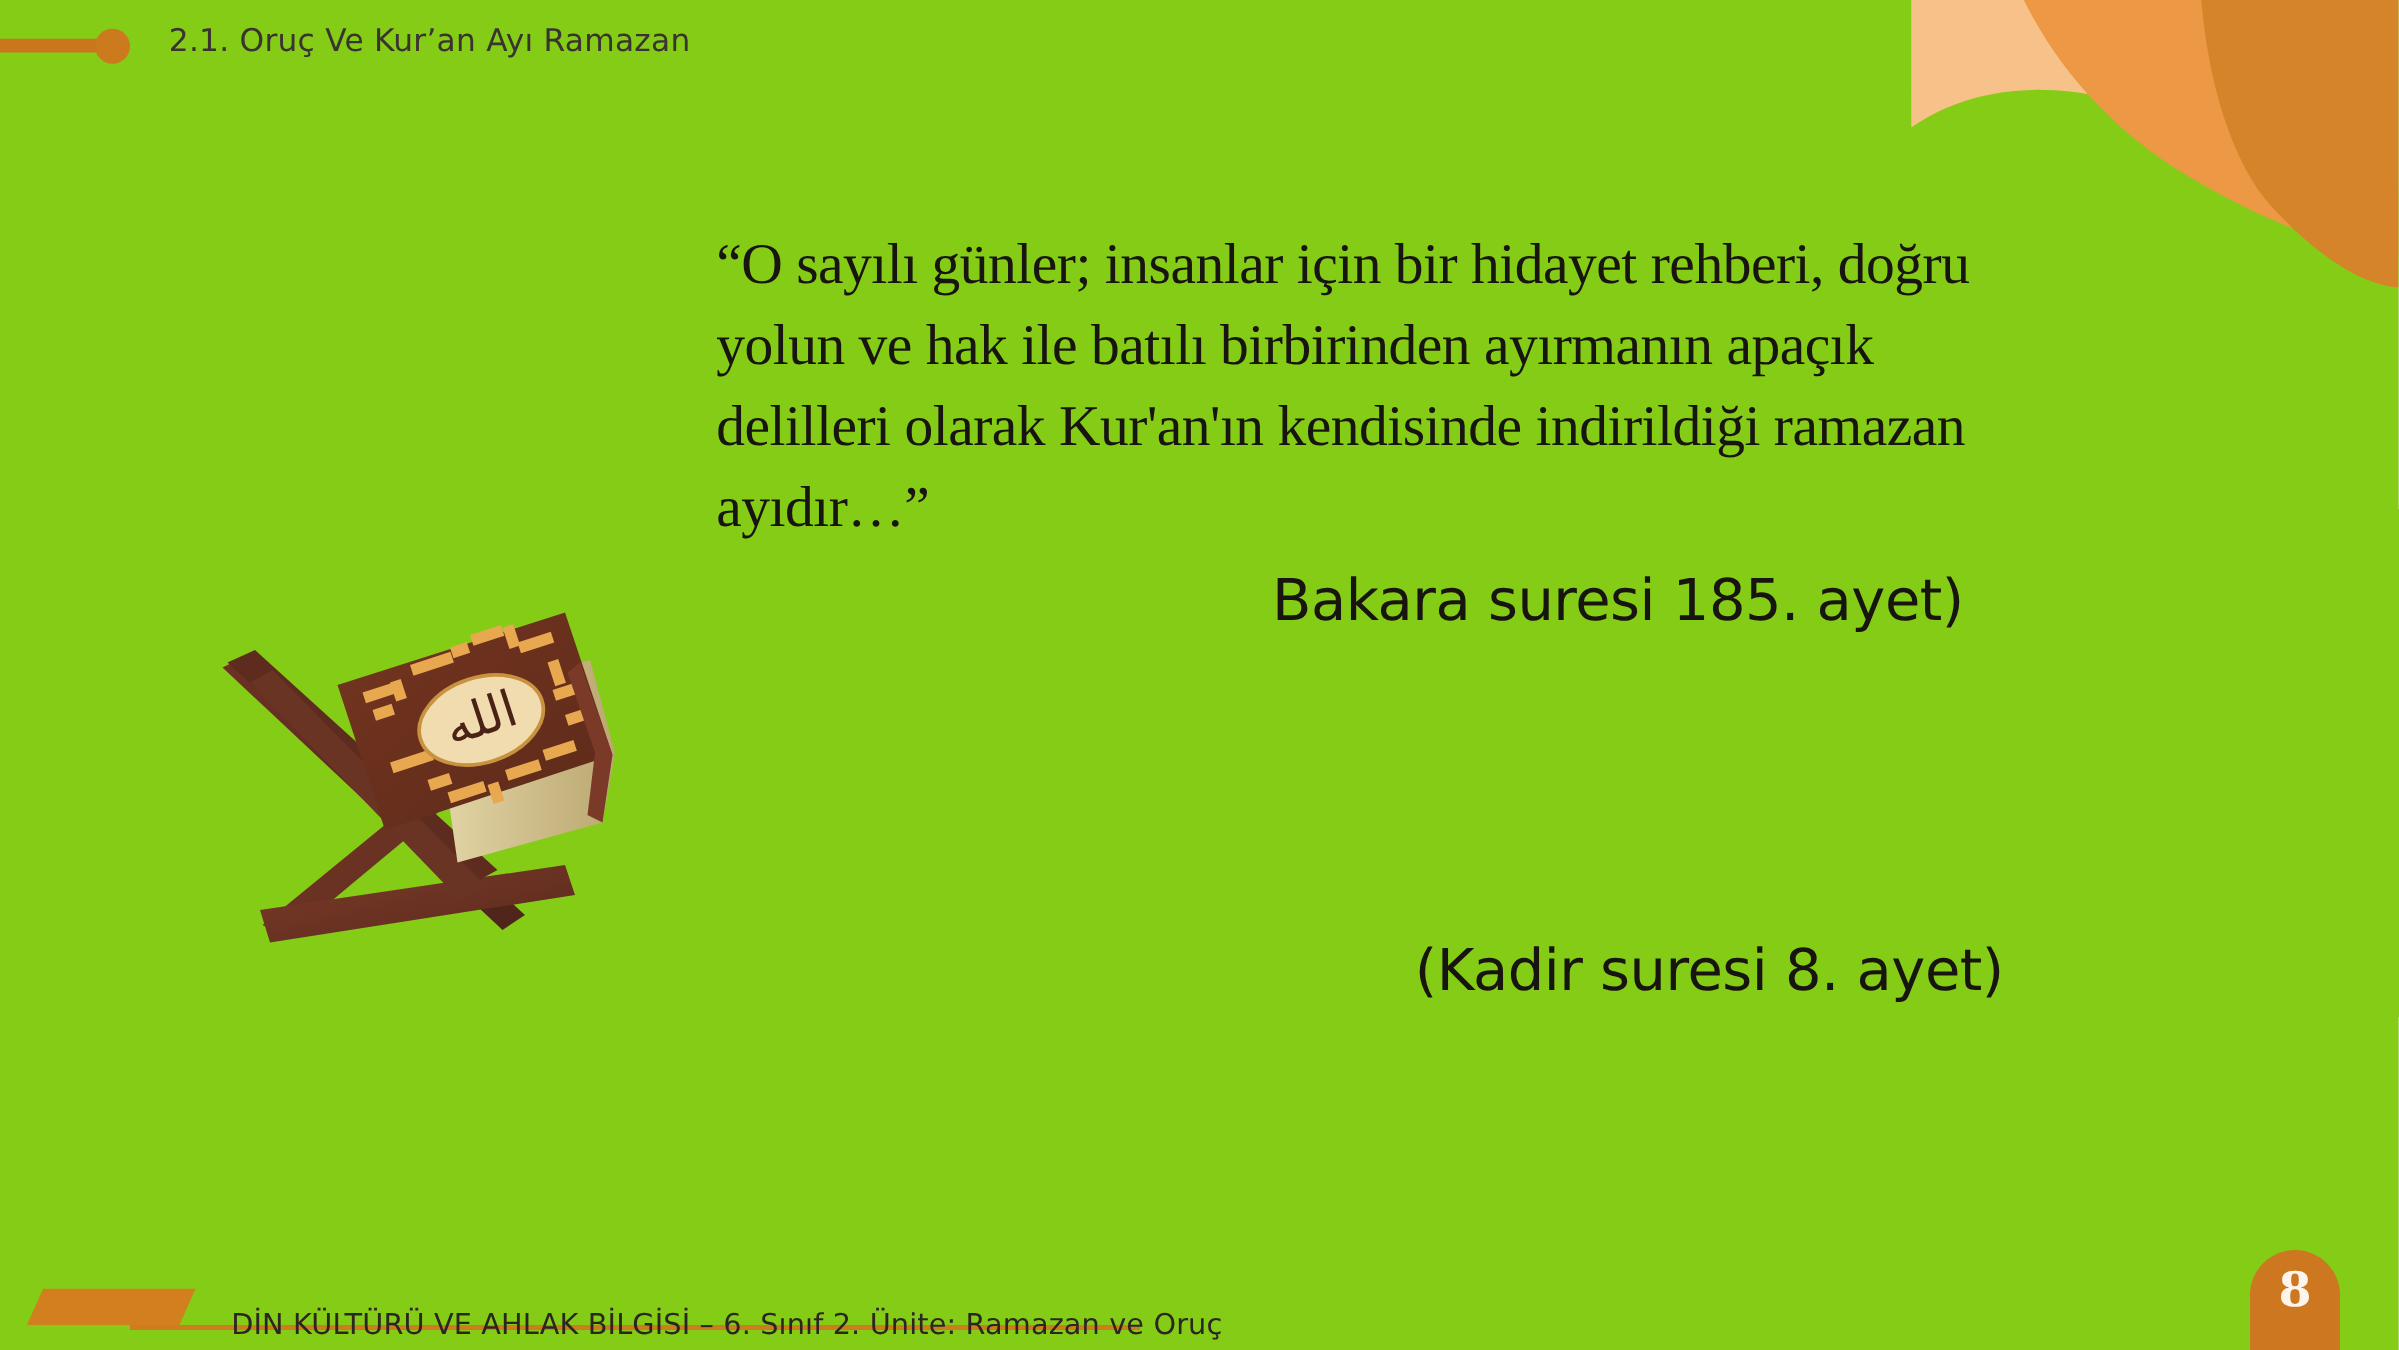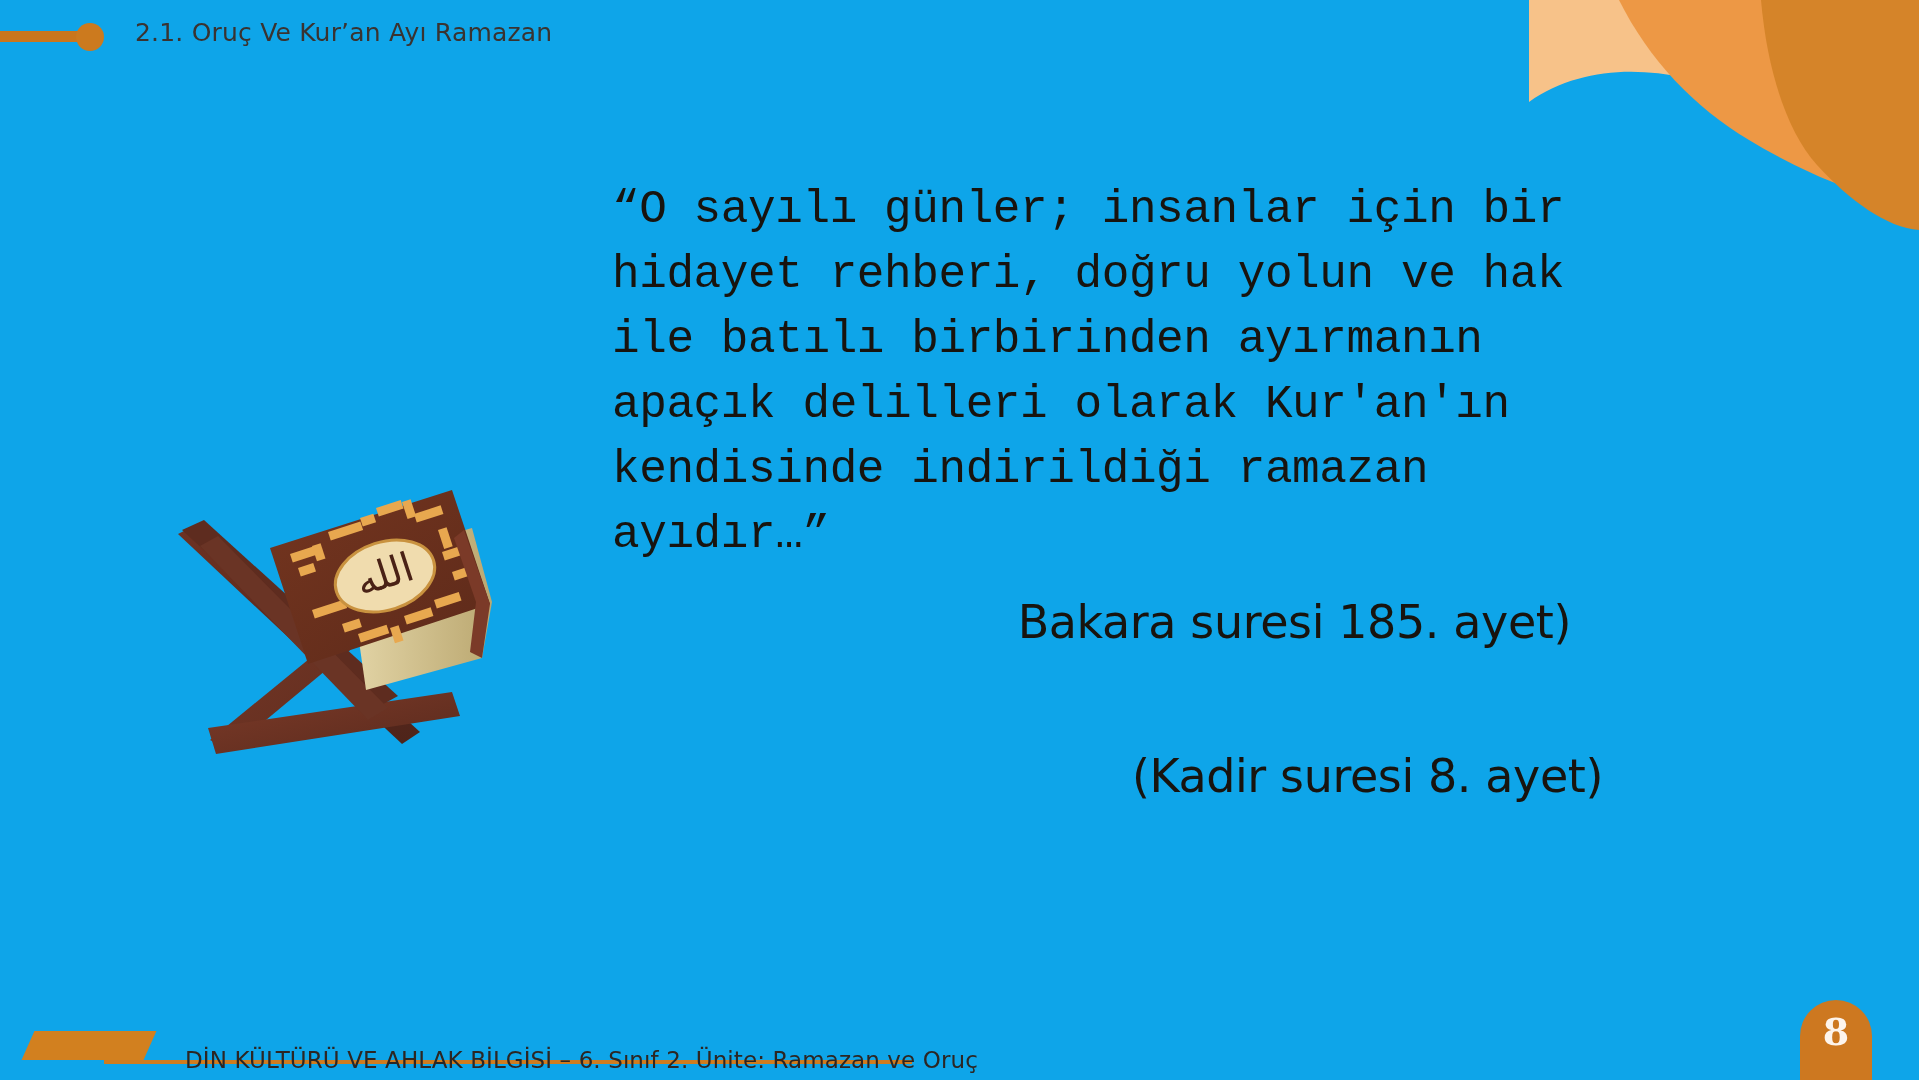--- a/index.html
+++ b/index.html
@@ -12,21 +12,21 @@
     height: 1080px;
     overflow: hidden;
     background: #fdf1ee;
     font-family: "Liberation Sans", sans-serif;
   }
 
   .slide {
     position: relative;
     width: 1919px;
     height: 1080px;
-    background: #0ea5e9;
+    background: #84cc16;
     overflow: hidden;
   }
 
   
   .corner-deco {
     position: absolute;
     top: 0;
     right: 0;
     width: 420px;
     height: 230px;
@@ -76,28 +76,27 @@
   .quote-two {
     left: 573px;
     top: 718px;
     width: 1080px;
   }
 
   .quote-text {
     font-size: 46px;
     line-height: 65px;
     color: #18140f;
-    font-family: Liberation Mono, monospace;
+    font-family: Liberation Serif, serif;
     font-weight: 400;
     letter-spacing: -0.4px;
-    margin-left: 39px;
   }
 
   .attribution {
-    margin-top: 22px;
+    margin-top: 10px;
     font-size: 46px;
     line-height: 64px;
     color: #18140f;
     text-align: right;
     padding-right: 62px;
     font-family: "DejaVu Sans", sans-serif;
     letter-spacing: -0.4px;
   }
   .attribution-2 { padding-right: 50px; margin-top: 26px; }
 

